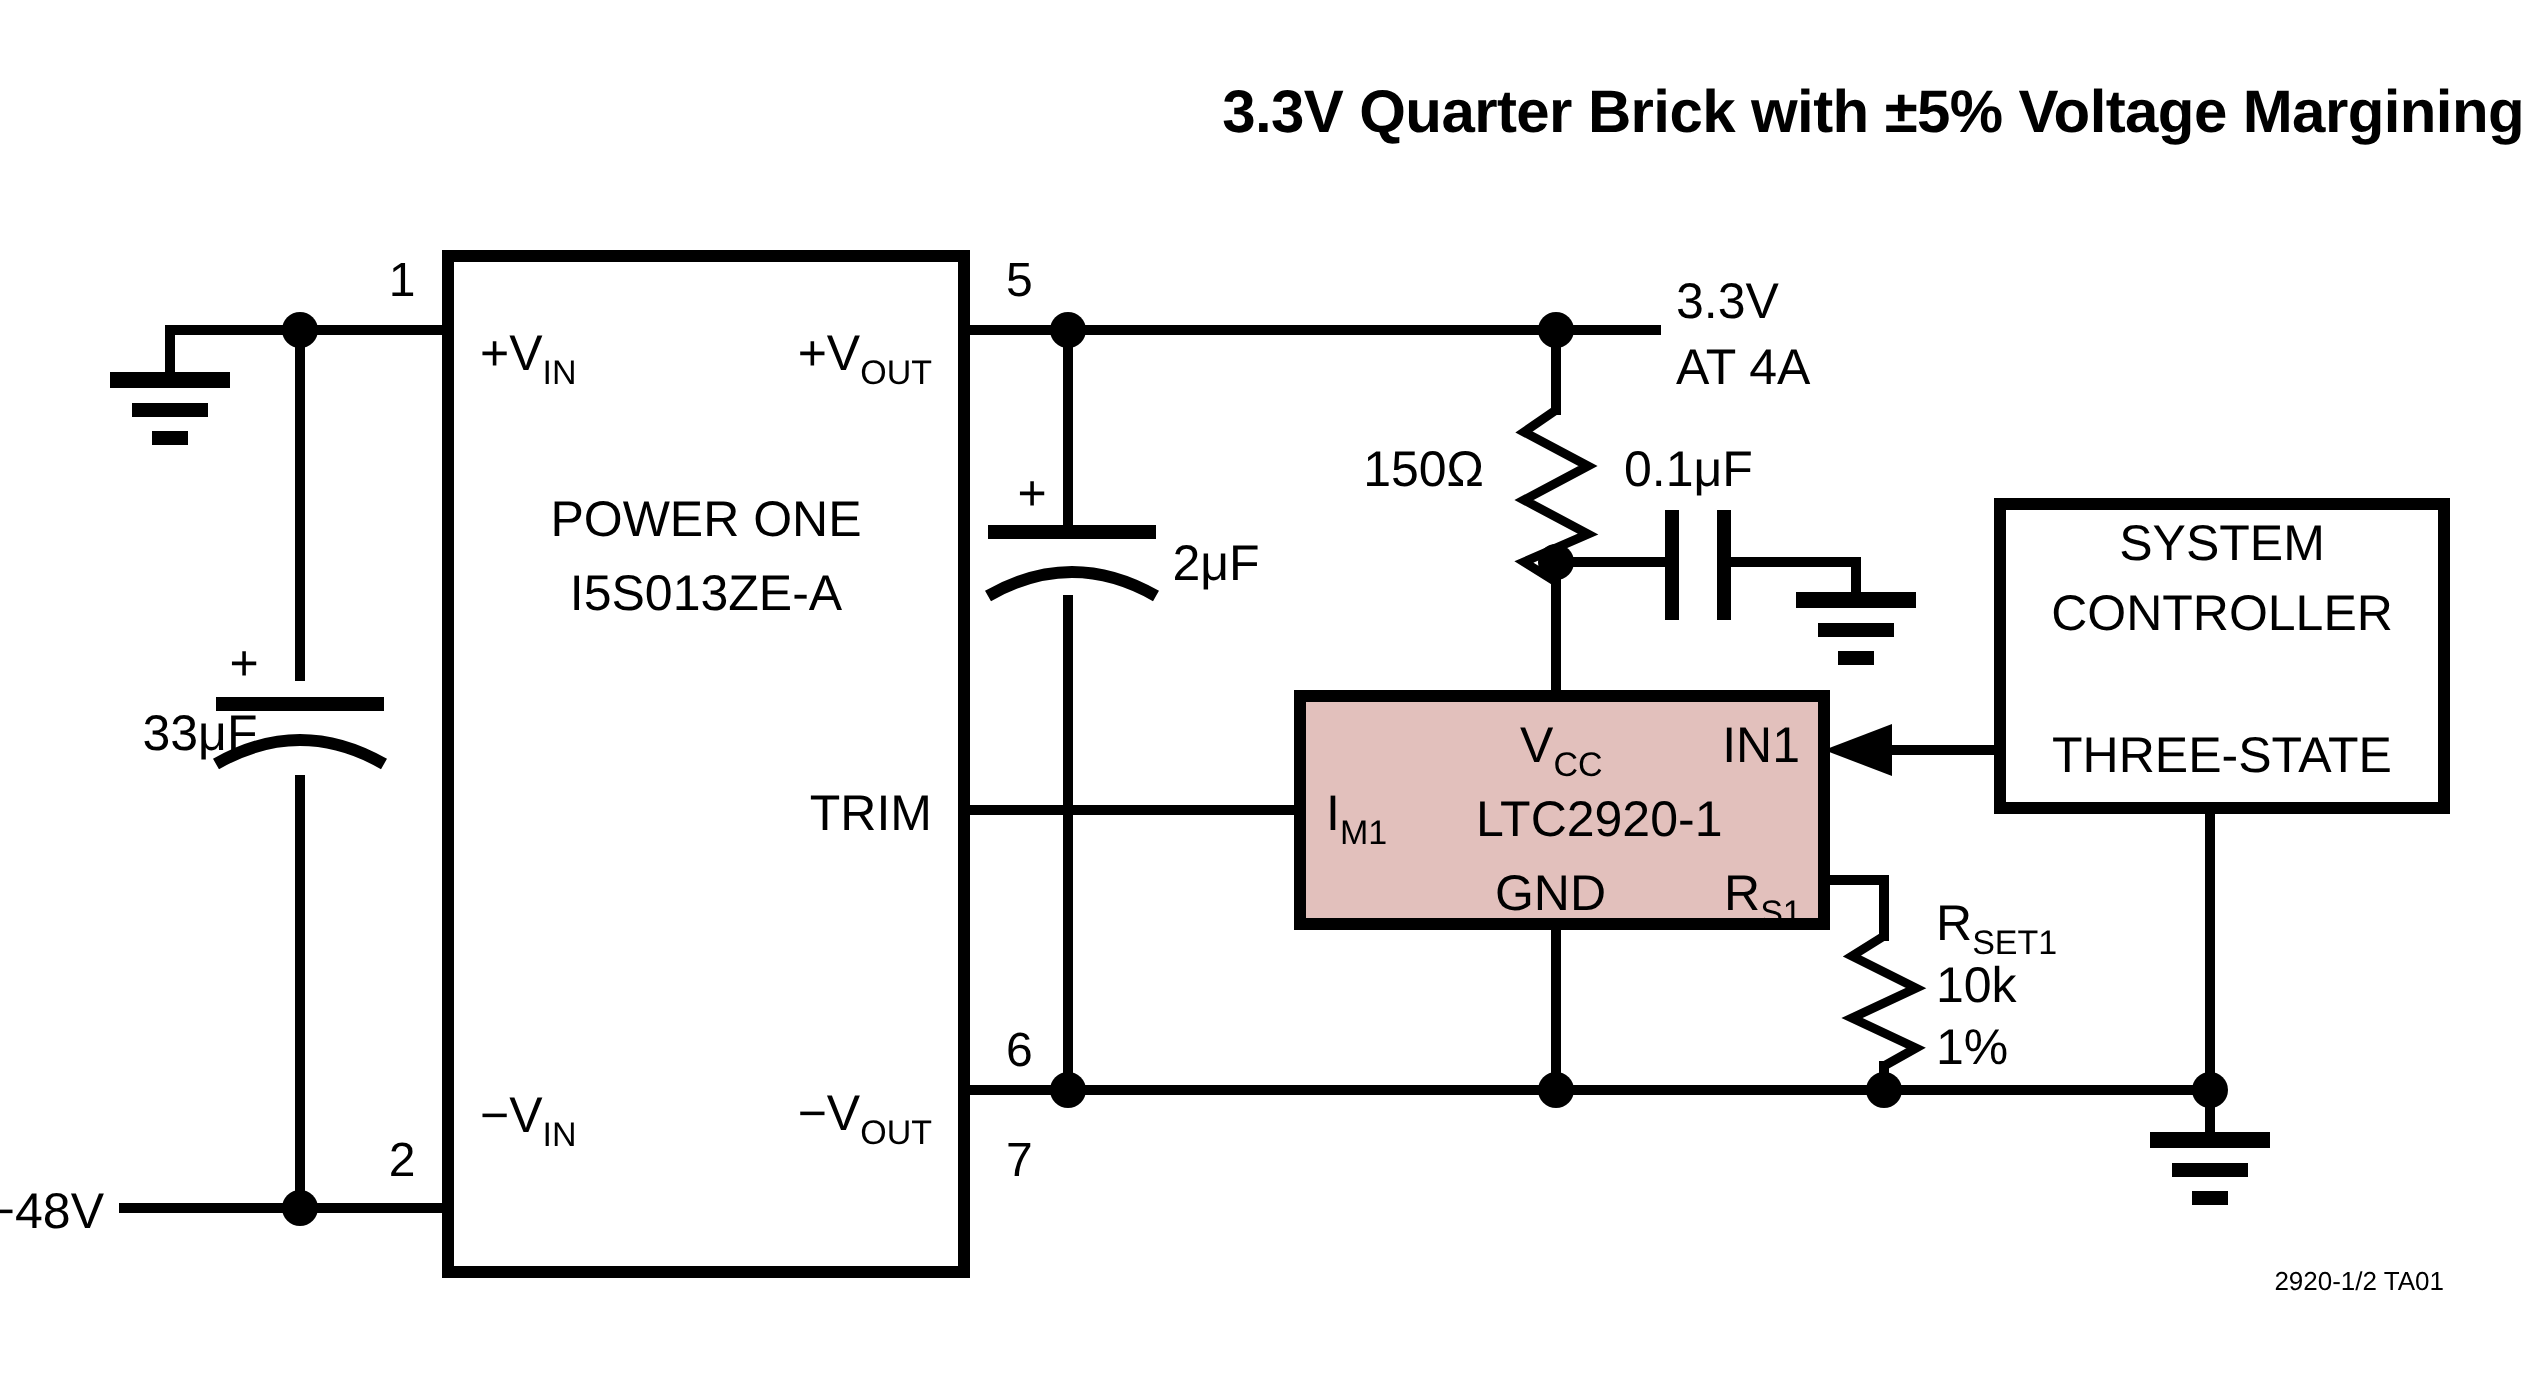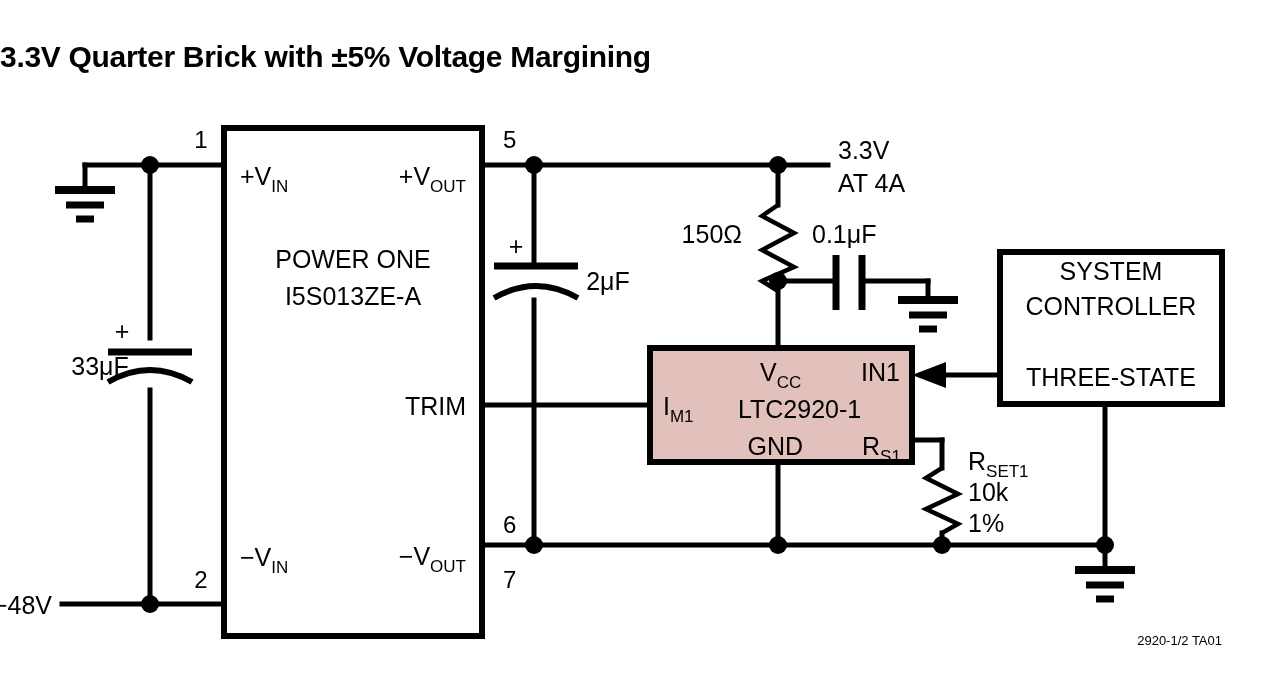--- a/index.html
+++ b/index.html
@@ -17,21 +17,21 @@
     position: relative;
     width: 1262px;
     height: 700px;
     background: #ffffff;
   }
   .fig-title {
     position: absolute;
     top: 40px;
     left: 0;
     width: 1262px;
-    text-align: left;
+    text-align: right;
     font-family: "Liberation Sans", sans-serif;
     font-weight: bold;
     font-size: 30px;
     letter-spacing: -0.3px;
     color: #000000;
   }
   svg.schematic {
     position: absolute;
     top: 0;
     left: 0;

